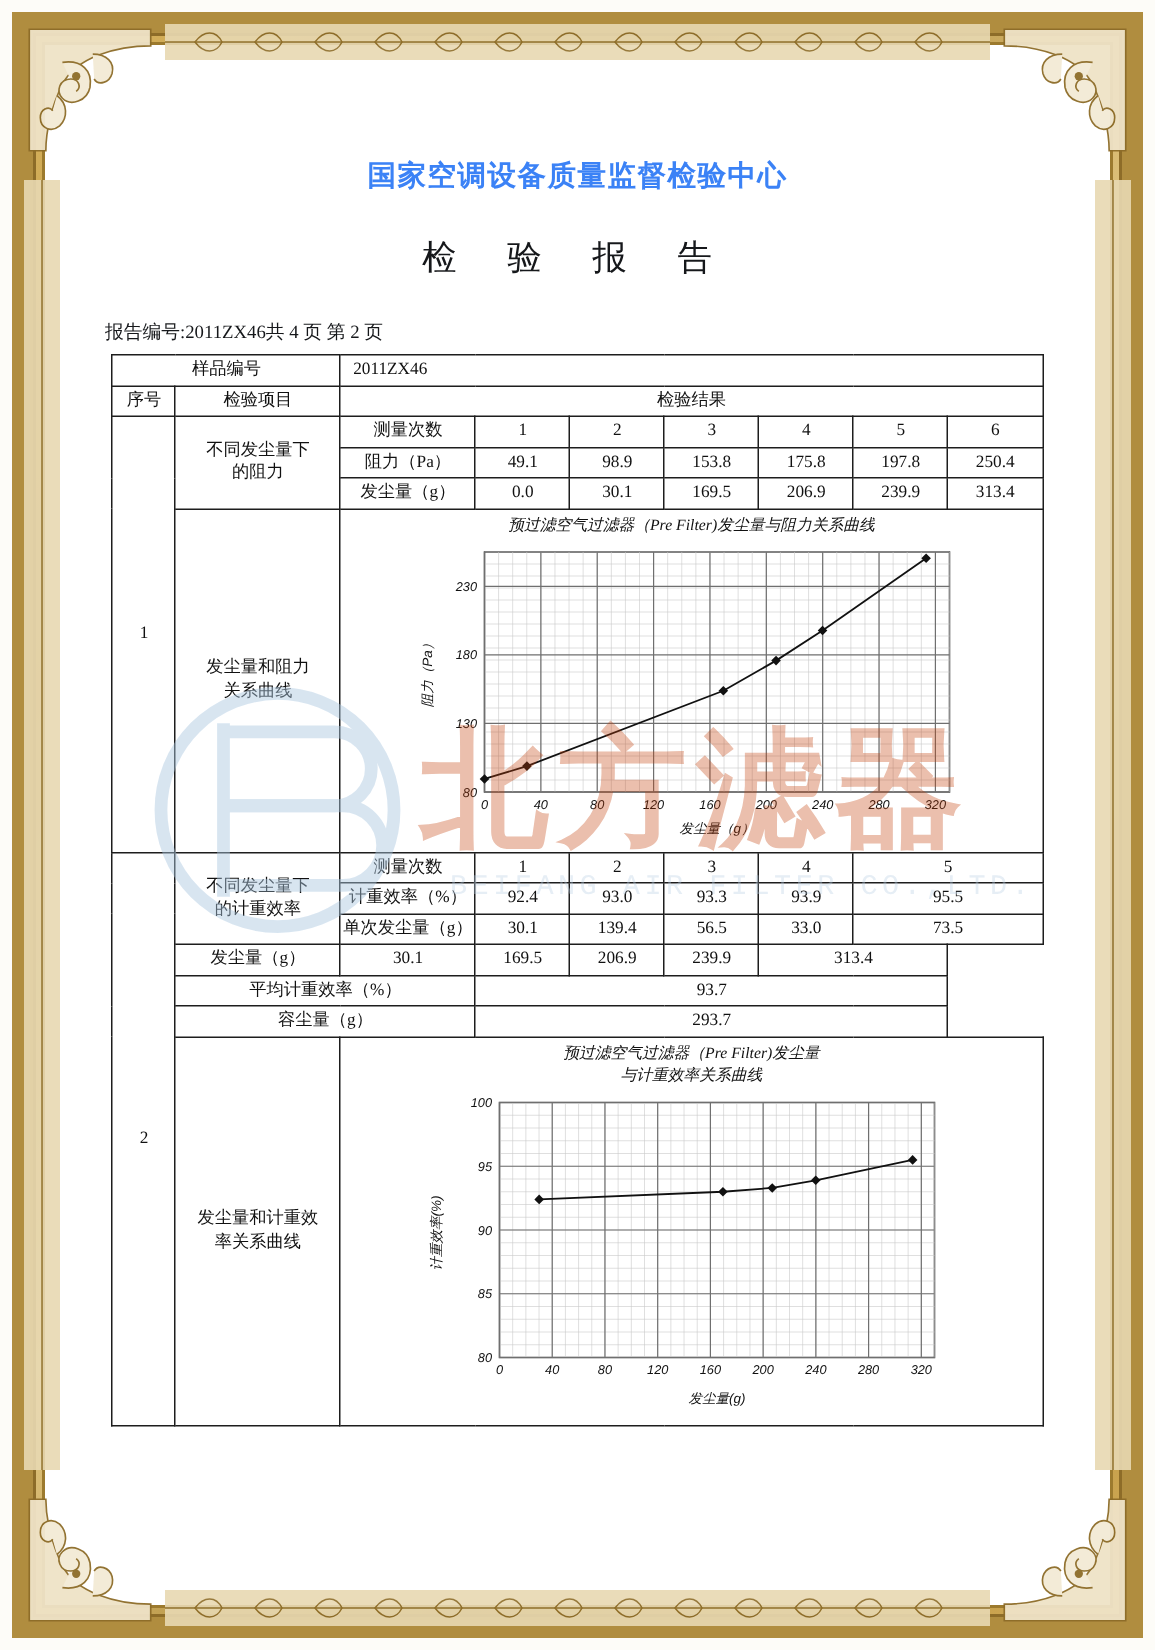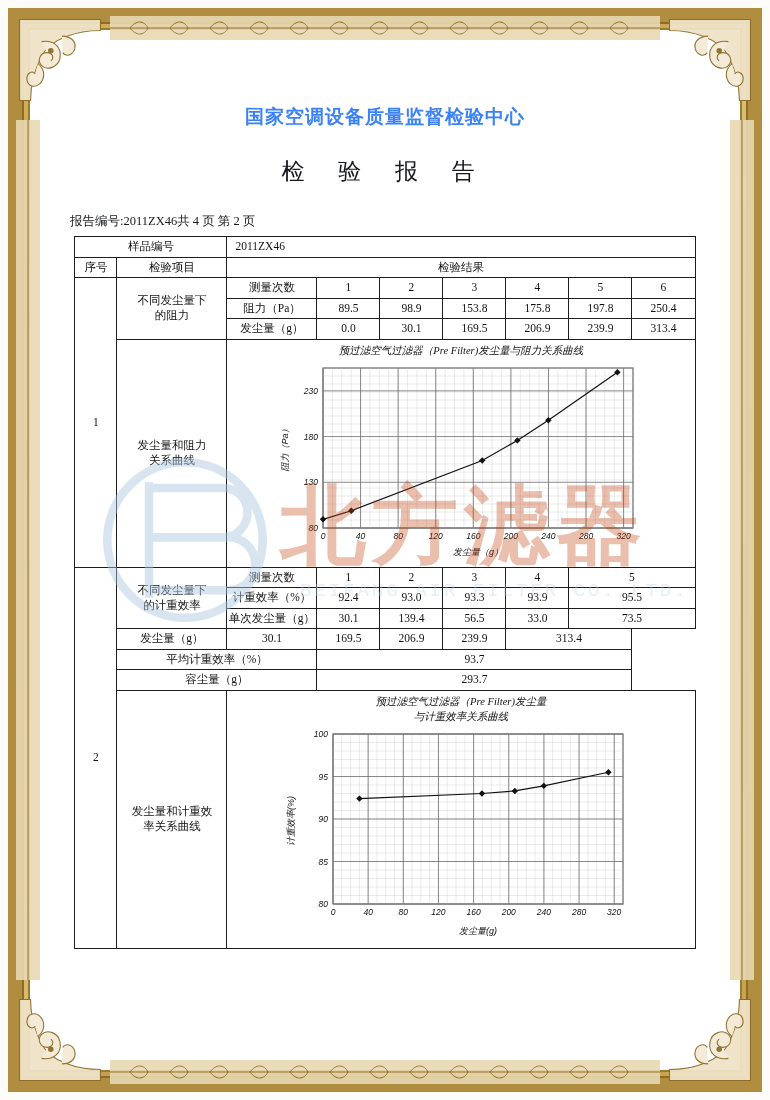--- a/index.html
+++ b/index.html
@@ -191,21 +191,21 @@
         <td>测量次数</td>
         <td>1</td>
         <td>2</td>
         <td>3</td>
         <td>4</td>
         <td>5</td>
         <td>6</td>
       </tr>
       <tr>
         <td>阻力（Pa）</td>
-        <td>89.5</td>
+        <td>49.1</td>
         <td>98.9</td>
         <td>153.8</td>
         <td>175.8</td>
         <td>197.8</td>
         <td>250.4</td>
       </tr>
       <tr>
         <td>发尘量（g）</td>
         <td>0.0</td>
         <td>30.1</td>

